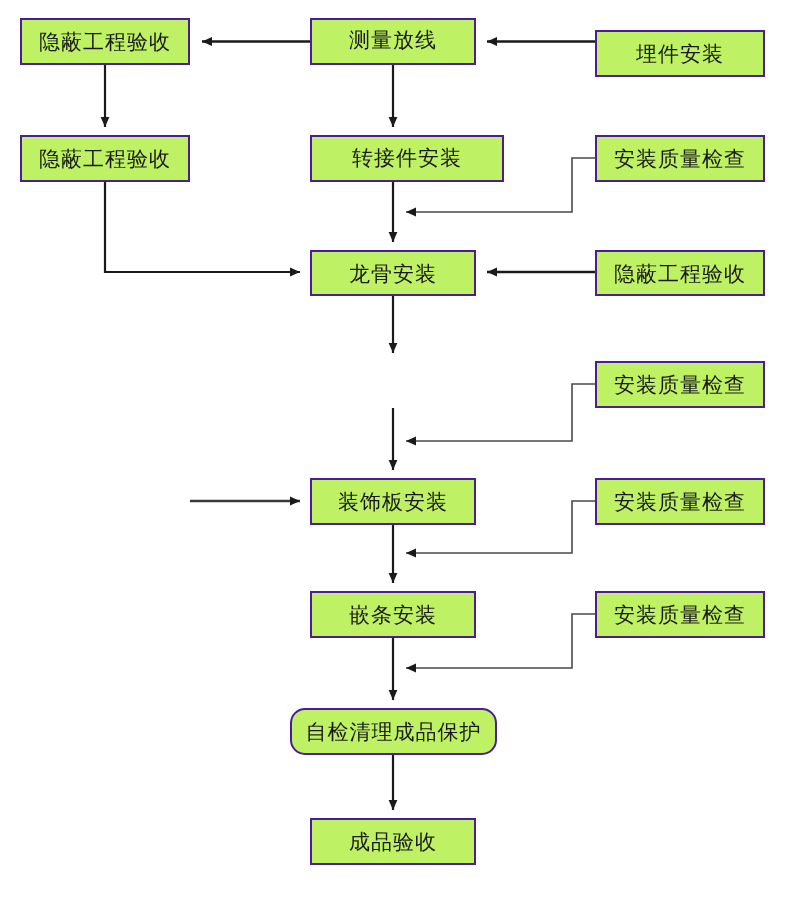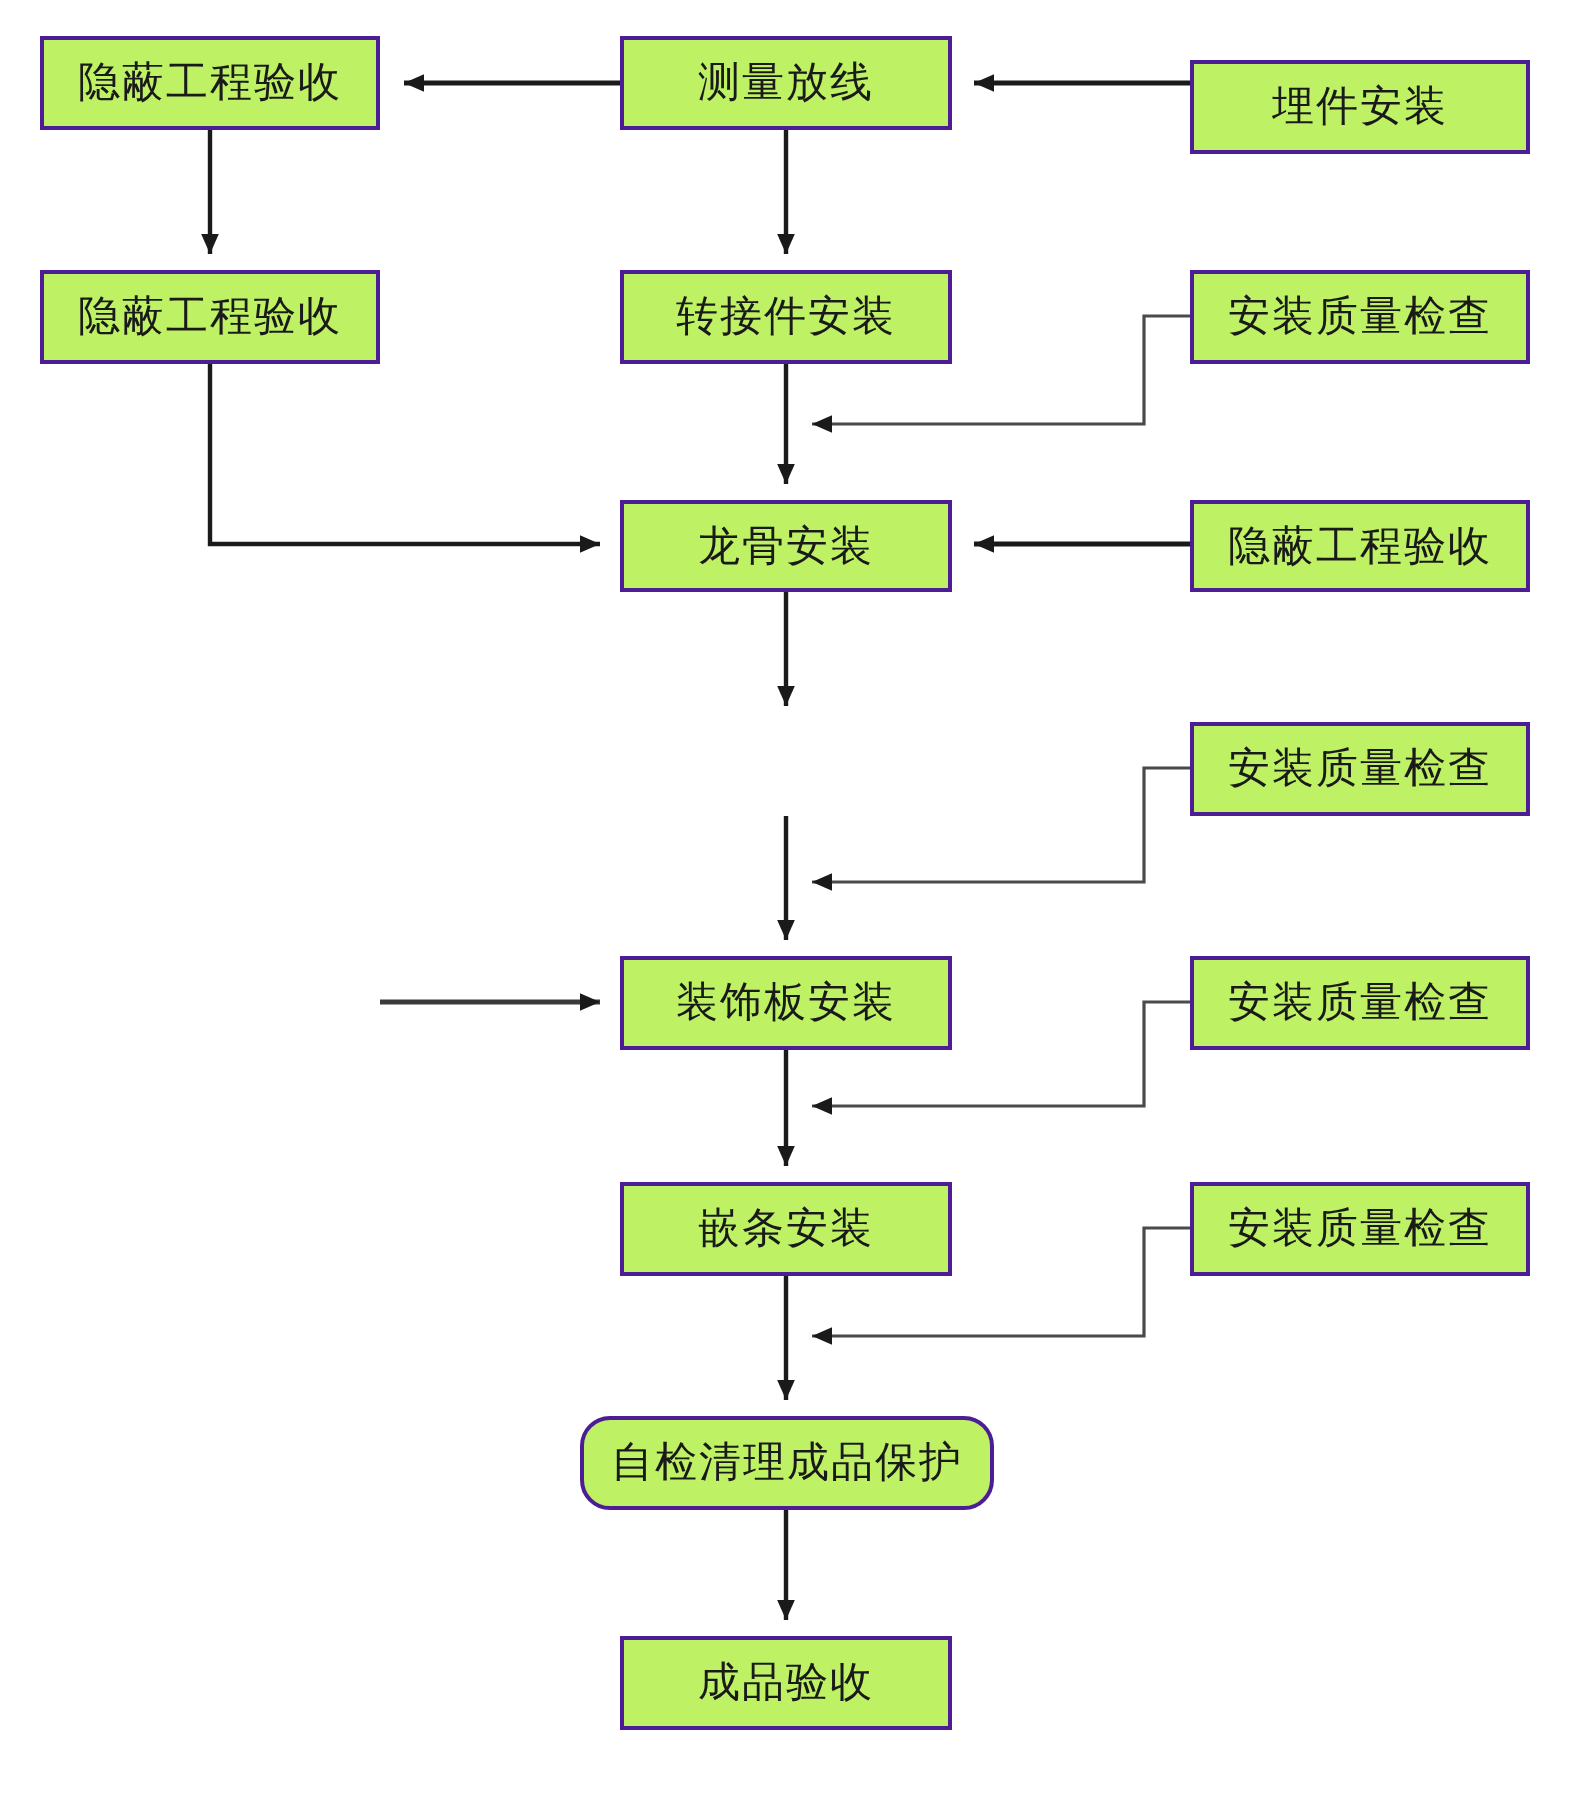--- a/index.html
+++ b/index.html
@@ -91,33 +91,33 @@
 
     <path d="M595,614 L572,614 L572,668 L406,668" fill="none" stroke="#4a4a4a" stroke-width="1.6" marker-end="url(#ah)"></path>
 
     <line x1="393" y1="755" x2="393" y2="810" stroke="#1a1a1a" stroke-width="2.2" marker-end="url(#ah)"></line>
   </svg>
 
   <div class="node" style="left:20px;  top:18px;  width:170px; height:47px;">
     <span class="node-label">隐蔽工程验收</span>
   </div>
 
-  <div class="node" style="left:310px; top:18px;  width:166px; height:47px;">
+  <div class="node" style="left:310px; top:18px;  width:166px; height:47px;font-family:Liberation Mono, monospace;">
     <span class="node-label">测量放线</span>
   </div>
 
   <div class="node" style="left:595px; top:18px;  width:170px; height:47px;margin-top:12px;">
     <span class="node-label">埋件安装</span>
   </div>
 
   <div class="node" style="left:20px;  top:135px; width:170px; height:47px;">
     <span class="node-label">隐蔽工程验收</span>
   </div>
 
-  <div class="node" style="left:310px; top:135px; width:166px; height:47px;font-family:Liberation Serif, serif;">
+  <div class="node" style="left:310px; top:135px; width:194px; height:47px;font-family:Liberation Serif, serif;">
     <span class="node-label">转接件安装</span>
   </div>
 
   <div class="node" style="left:595px; top:135px; width:170px; height:47px;">
     <span class="node-label">安装质量检查</span>
   </div>
 
   <div class="node" style="left:310px; top:250px; width:166px; height:46px;">
     <span class="node-label">龙骨安装</span>
   </div>

